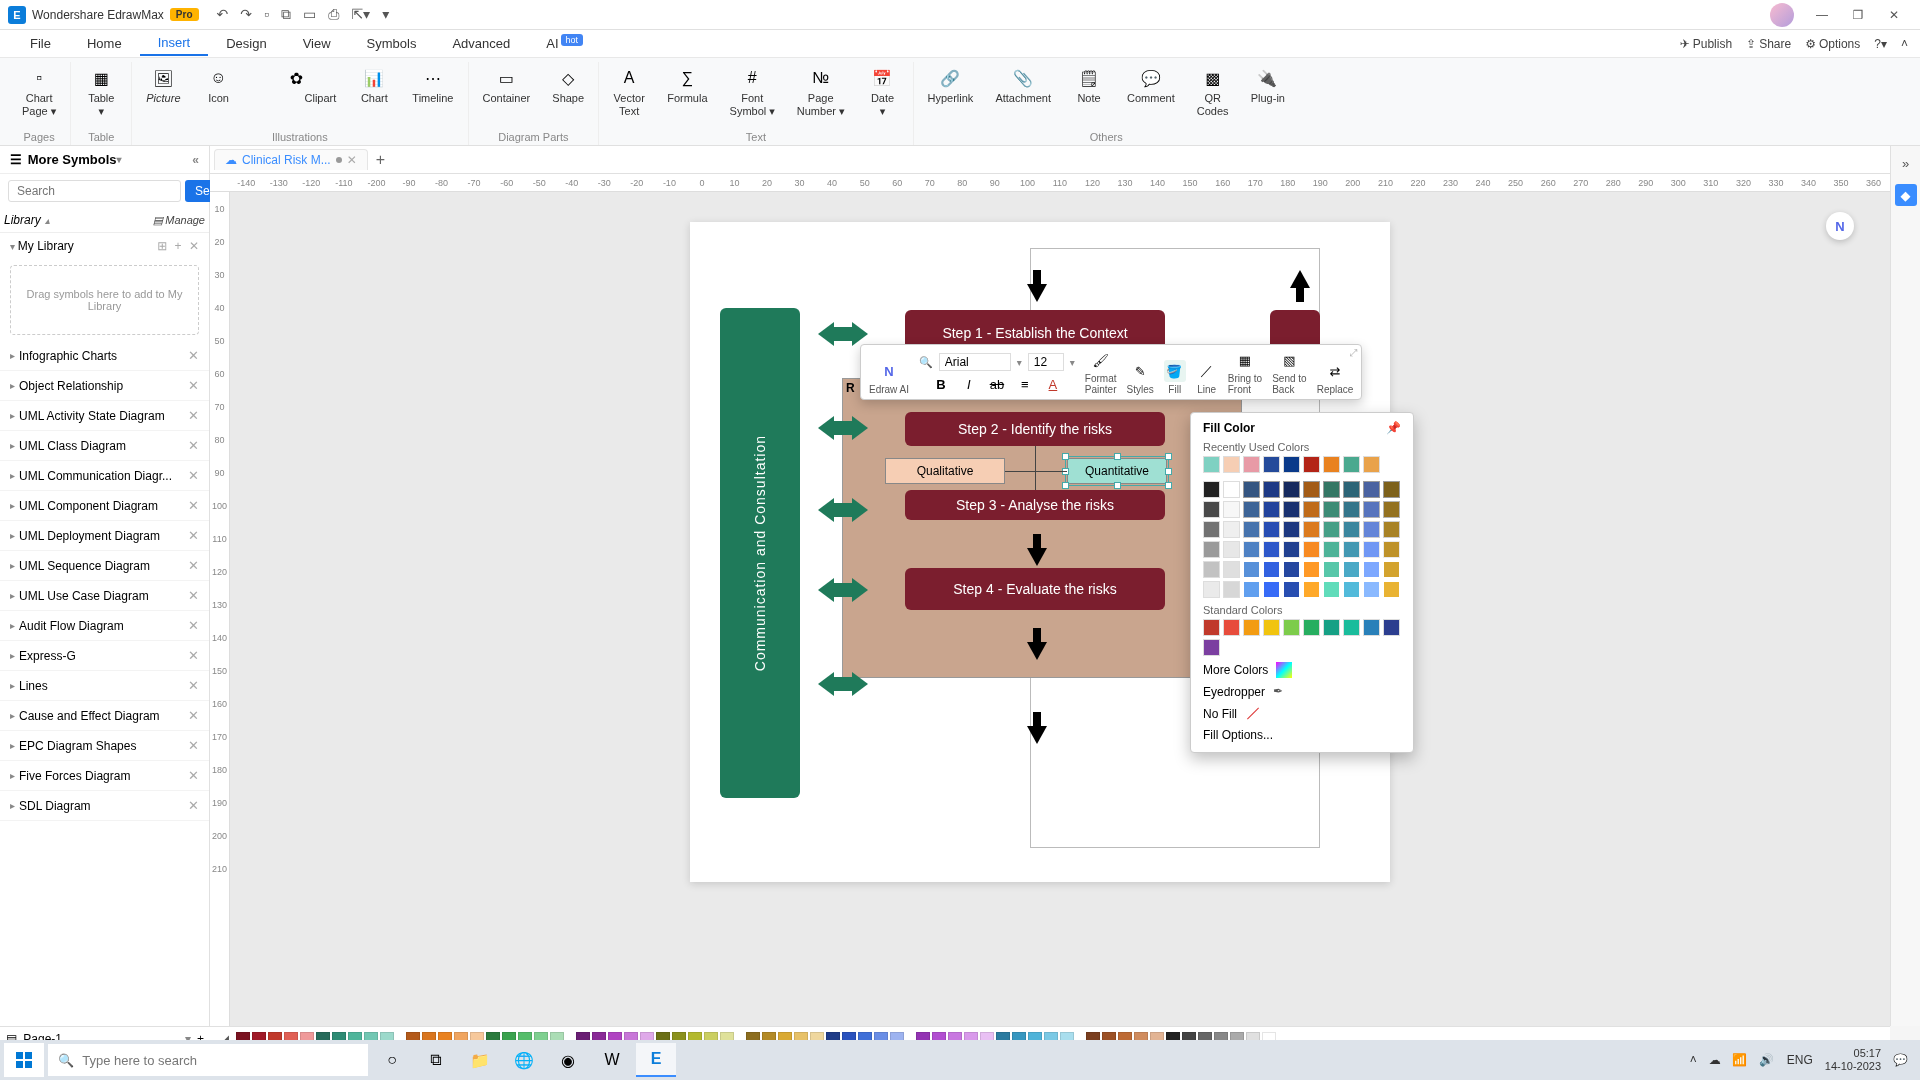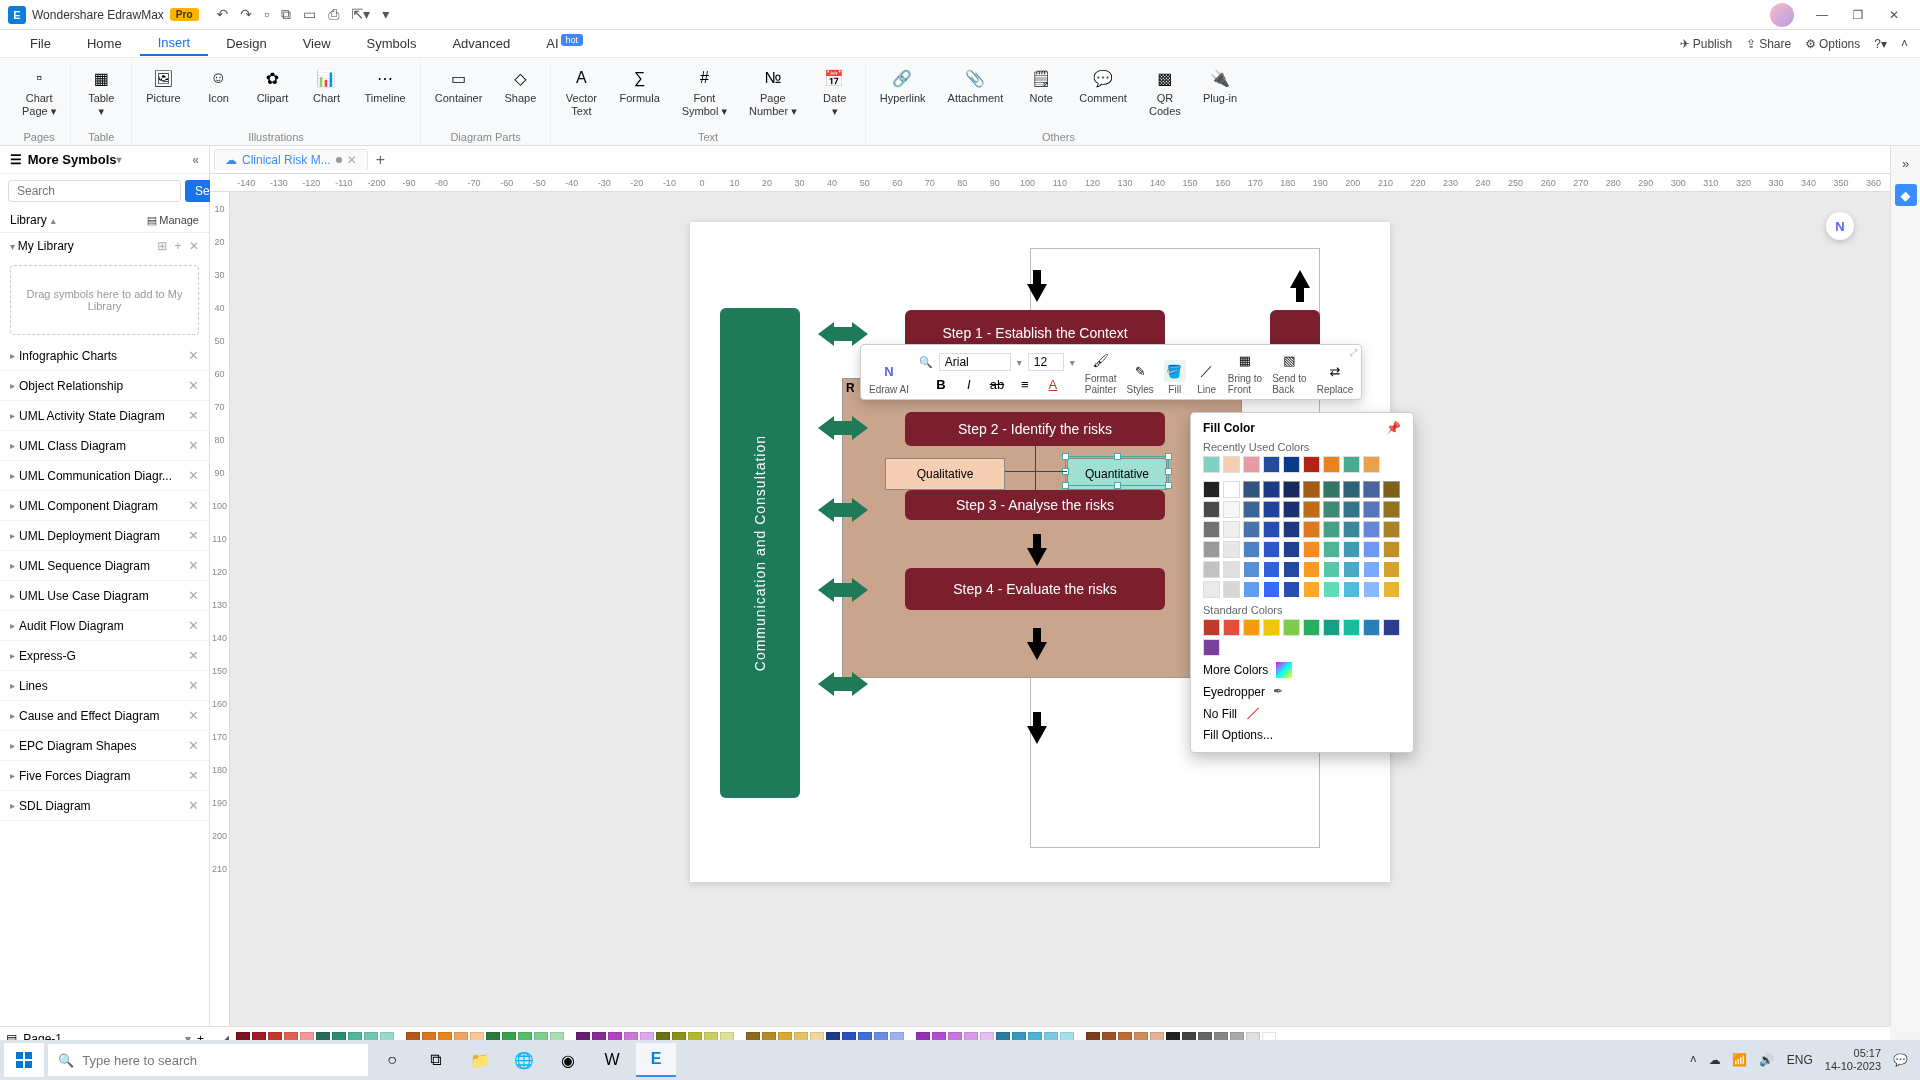--- a/index.html
+++ b/index.html
@@ -34,21 +34,21 @@
 .ribbon-btn-label { font-size: 11px; color:#333; text-align:center; line-height:1.2;}
 .ribbon-group-label { font-size: 11px; color:#888; padding: 2px 0;}
 
 
 .leftpanel { position:absolute; top:146px; left:0; width: 210px; bottom: 54px; background:#fff; border-right: 1px solid #e0e0e0; display:flex; flex-direction:column;}
 .leftpanel-header { display:flex; align-items:center; padding: 6px 10px; font-size:13px; font-weight:600; border-bottom:1px solid #eee;}
 .leftpanel-header .collapse { margin-left:auto; color:#888; font-size:12px;}
 .search-row { display:flex; padding: 6px 8px; gap: 4px;}
 .search-input { flex:1; border:1px solid #ddd; border-radius:3px; padding: 3px 8px; font-size:12px;}
 .search-btn { background:#1a73e8; color:#fff; border:none; border-radius:3px; padding: 3px 10px; font-size:12px;}
-.lib-row { display:flex; align-items:center; padding: 5px 10px; font-size:12px; border-bottom:1px solid #eee;}
+.lib-row { display:flex; align-items:center; padding: 5px 4px; font-size:12px; border-bottom:1px solid #eee;font-style:italic;}
 .lib-row .manage { margin-left:auto; color:#444; font-size:11px; display:flex; align-items:center; gap:2px;}
 .mylib { padding: 6px 10px; font-size:12px;}
 .mylib-drop { margin:6px 10px; height:70px; border:1px dashed #ccc; border-radius:4px; display:flex; align-items:center; justify-content:center; text-align:center; font-size:11px; color:#999; padding: 4px;}
 .lib-list { flex:1; overflow:auto;}
 .lib-item { display:flex; align-items:center; padding: 7px 10px; font-size:12px; border-bottom:1px solid #f3f3f3; cursor:pointer;}
 .lib-item .close { margin-left:auto; color:#aaa; font-size:13px;}
 .lib-item .chev { margin-right:4px; color:#888; font-size:10px;}
 
 
 .workarea { position:absolute; left:210px; right: 30px; top:146px; bottom: 54px; background:#f0f0f0; display:flex; flex-direction:column;}
@@ -64,21 +64,21 @@
 .canvas { flex:1; position:relative; overflow:hidden; background:#eaeaea;}
 .page { position:absolute; left: 460px; top: 30px; width: 700px; height: 660px; background:#fff; box-shadow: 0 2px 8px rgba(0,0,0,0.15);}
 .diagram { position:absolute; left: 30px; top: 26px; right:10px; bottom:10px;}
 
 
 .vert-bar { position:absolute; left:0; top:60px; width:80px; height:490px; background:#1f7a5a; border-radius:6px; color:#fff; display:flex; align-items:center; justify-content:center;}
 .vert-bar span { writing-mode: vertical-rl; transform: rotate(180deg); font-size:14px; letter-spacing:1px;}
 .step-box { position:absolute; width:260px; height:46px; background:#7b1e2e; color:#fff; border-radius:6px; display:flex; align-items:center; justify-content:center; font-size:14px;}
 .right-box { position:absolute; width:50px; height:46px; background:#7b1e2e; border-radius:6px;}
 .bg-box { position:absolute; left:122px; top:130px; width:400px; height:300px; background:#c9a58e; border:1px solid #999; }
-.tag-box { position:absolute; width:120px; height:32px; font-size:12px; display:flex; align-items:center; justify-content:center; border:1px solid #888; }
+.tag-box { position:absolute; width:120px; height:26px; font-size:12px; display:flex; align-items:center; justify-content:center; border:1px solid #888; }
 .arrow-down { position:absolute; width:0; height:0; border-left:10px solid transparent; border-right:10px solid transparent; border-top:18px solid #000;}
 .arrow-down::before { content:''; position:absolute; top:-32px; left:-4px; width:8px; height:16px; background:#000;}
 .arrow-up { position:absolute; width:0; height:0; border-left:10px solid transparent; border-right:10px solid transparent; border-bottom:18px solid #000;}
 .arrow-up::before { content:''; position:absolute; bottom:-32px; left:-4px; width:8px; height:16px; background:#000;}
 .arrow-lr { position:absolute; width:50px; height:24px; }
 .arrow-lr::before, .arrow-lr::after { content:''; position:absolute; width:0;height:0; border-top:12px solid transparent; border-bottom:12px solid transparent;}
 .arrow-lr::before { left:0; border-right:16px solid #1f7a5a;}
 .arrow-lr::after { right:0; border-left:16px solid #1f7a5a;}
 .arrow-lr span { position:absolute; left:14px; right:14px; top:5px; height:14px; background:#1f7a5a;}
 .sel-handles { position:absolute; border:1px solid #4aa; }
@@ -193,29 +193,29 @@
           <div class="ribbon-btn-label" style="white-space:pre;">Table
 ▾</div>
         </div>
       </div>
       <div class="ribbon-group-label">Table</div>
     </div>
     <div class="ribbon-group">
       <div class="ribbon-items">
         <div class="ribbon-btn">
           <div class="ribbon-btn-icon">🖼</div>
-          <div class="ribbon-btn-label" style="white-space:pre;">Picture</div>
+          <div class="ribbon-btn-label" style="white-space:pre;font-style:italic;">Picture</div>
         </div>
         <div class="ribbon-btn">
           <div class="ribbon-btn-icon">☺</div>
           <div class="ribbon-btn-label" style="white-space:pre;">Icon</div>
         </div>
         <div class="ribbon-btn">
           <div class="ribbon-btn-icon">✿</div>
-          <div class="ribbon-btn-label" style="white-space:pre;">Clipart</div>
+          <div class="ribbon-btn-label" style="white-space:pre;margin-left:48px;">Clipart</div>
         </div>
         <div class="ribbon-btn">
           <div class="ribbon-btn-icon">📊</div>
           <div class="ribbon-btn-label" style="white-space:pre;">Chart</div>
         </div>
         <div class="ribbon-btn">
           <div class="ribbon-btn-icon">⋯</div>
           <div class="ribbon-btn-label" style="white-space:pre;">Timeline</div>
         </div>
       </div>

